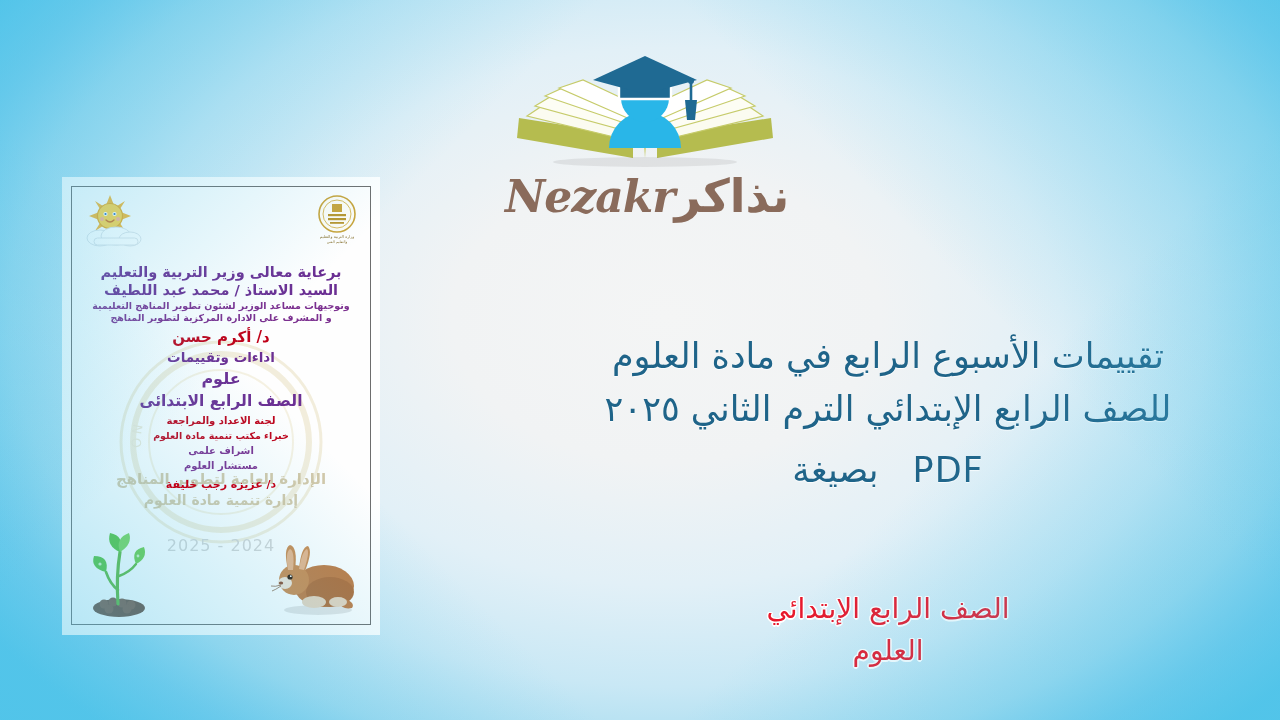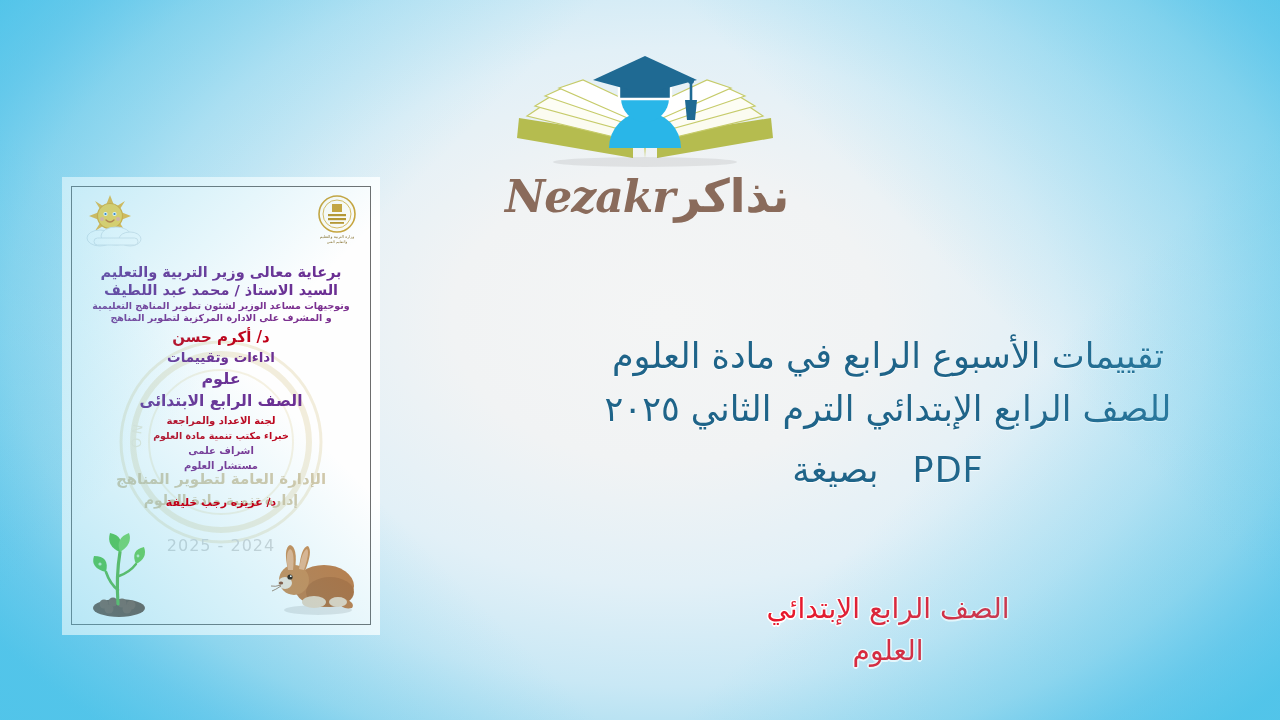--- a/index.html
+++ b/index.html
@@ -200,21 +200,21 @@
   .cover-text div { white-space: nowrap; line-height: 1.26; }
   .ct-purple-lg { color: #6b2f93; font-weight: bold; font-size: 14.5px; }
   .ct-purple-sm { color: #7b2f8f; font-weight: bold; font-size: 9.5px; line-height: 1.38; }
   .ct-red       { color: #c00018; font-weight: bold; font-size: 15px; margin-top: 5px; }
   .ct-purple-md { color: #6b2f93; font-weight: bold; font-size: 13.5px; margin-top: 2px; }
   .ct-purple-xl { color: #6b2f93; font-weight: bold; font-size: 16px; margin-top: 3px; }
   .ct-grade     { color: #6b2f93; font-weight: bold; font-size: 15.5px; margin-top: 2px; }
   .ct-red-sm    { color: #c00018; font-weight: bold; font-size: 10px; margin-top: 4px; }
   .ct-purple-xs { color: #7b2f8f; font-weight: bold; font-size: 10px; margin-top: 3px; }
   .ct-red-xs    { color: #c00018; font-weight: bold; font-size: 9.5px; margin-top: 2px; }
-  .ct-name      { color: #c00018; font-weight: bold; font-size: 11px; margin-top: 23px; position: relative; z-index: 3; }
+  .ct-name      { color: #c00018; font-weight: bold; font-size: 11px; margin-top: 5px; position: relative; z-index: 3; }
 </style>
 </head>
 <body>
 
 <div class="stage">
 
   <div class="logo-block">
     <div class="logo-mark">
       <svg width="280" height="128" viewBox="0 0 280 128" xmlns="http://www.w3.org/2000/svg">
 

